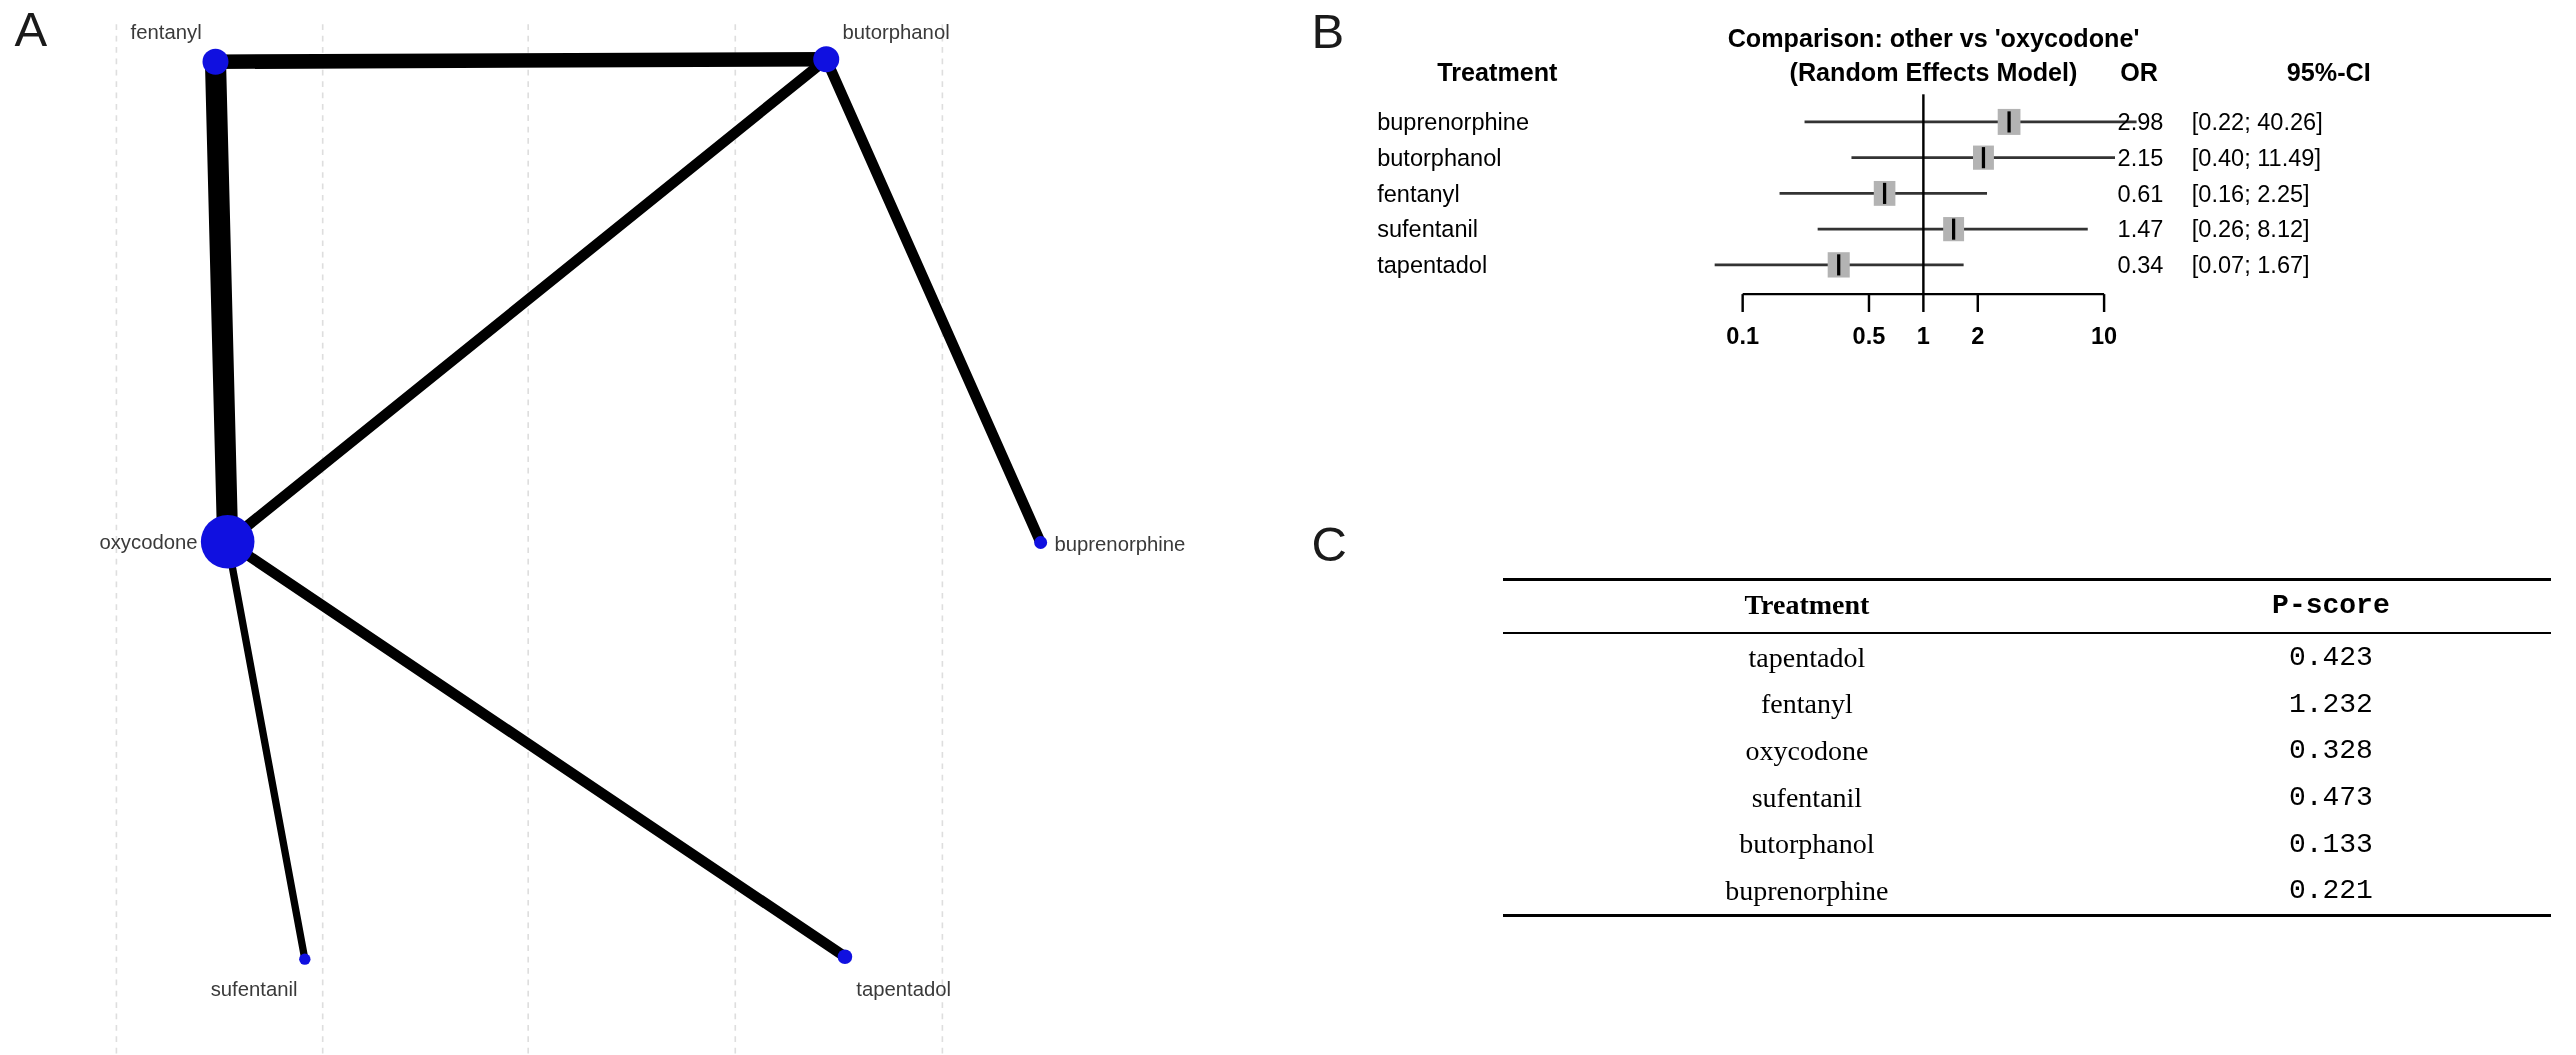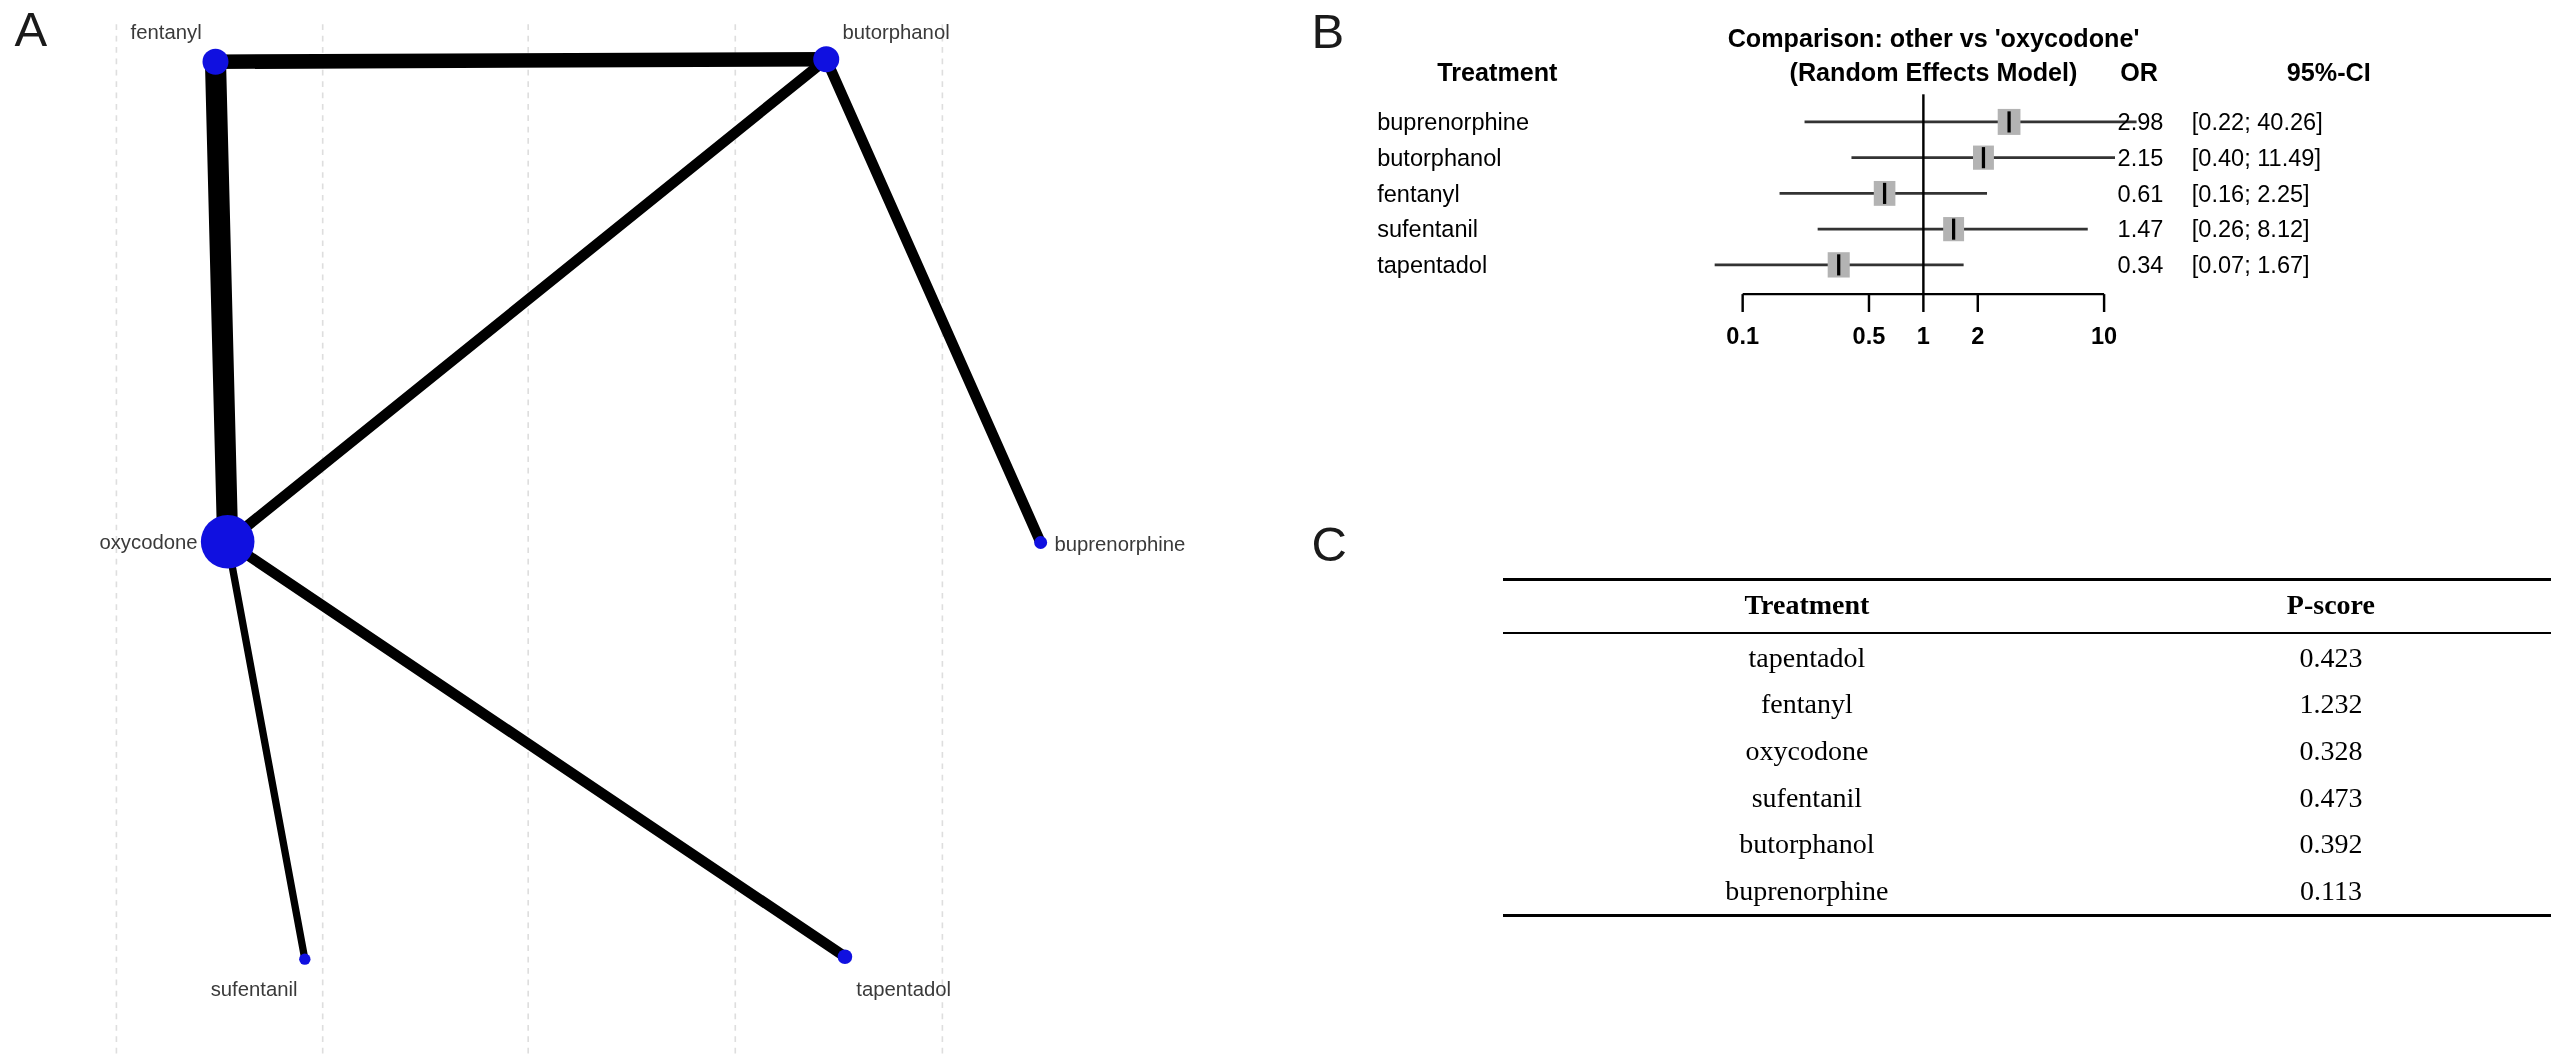--- a/index.html
+++ b/index.html
@@ -28,21 +28,21 @@
 
   
   #panel-c{left:1300px;top:520px;width:1276px;height:535px;}
   #panel-c-letter{position:absolute;left:11.4px;top:0px;font-size:49px;color:#1a1a1a;line-height:1;}
   #pscore-wrap{position:absolute;left:203px;top:58px;width:1048px;}
   table.pscore{border-collapse:collapse;width:100%;
       font-family:"Liberation Serif",serif;font-size:28px;color:#000;}
   table.pscore thead th{font-weight:bold;padding:8.1px 0 11.4px 0;text-align:center;}
   table.pscore tbody td{padding:7.3px 0;text-align:center;}
   table.pscore .col-treat{width:58%;}
-  table.pscore .col-score{width:42%;}
+  table.pscore .col-score{width:42%;font-family:Liberation Mono, monospace;}
   .rule-top{border-top:3.2px solid #000;}
   .rule-mid{border-top:2.4px solid #000;}
   .rule-bot{border-bottom:3.2px solid #000;}
 </style>
 </head>
 <body>
 
 <div class="panel" id="panel-a">
   <div id="panel-a-letter">A</div>
   <svg id="network-svg" width="1300" height="1055" viewBox="0 0 1600 1299">
@@ -159,23 +159,23 @@
           <tr>
             <td class="col-treat">oxycodone</td>
             <td class="col-score">0.328</td>
           </tr>
           <tr>
             <td class="col-treat">sufentanil</td>
             <td class="col-score">0.473</td>
           </tr>
           <tr>
             <td class="col-treat">butorphanol</td>
-            <td class="col-score">0.392</td>
+            <td class="col-score">0.133</td>
           </tr>
           <tr class=" rule-bot">
             <td class="col-treat">buprenorphine</td>
-            <td class="col-score">0.113</td>
+            <td class="col-score">0.221</td>
           </tr>
         </tbody>
     </table>
   </div>
 </div>
 
 
 </body></html>

